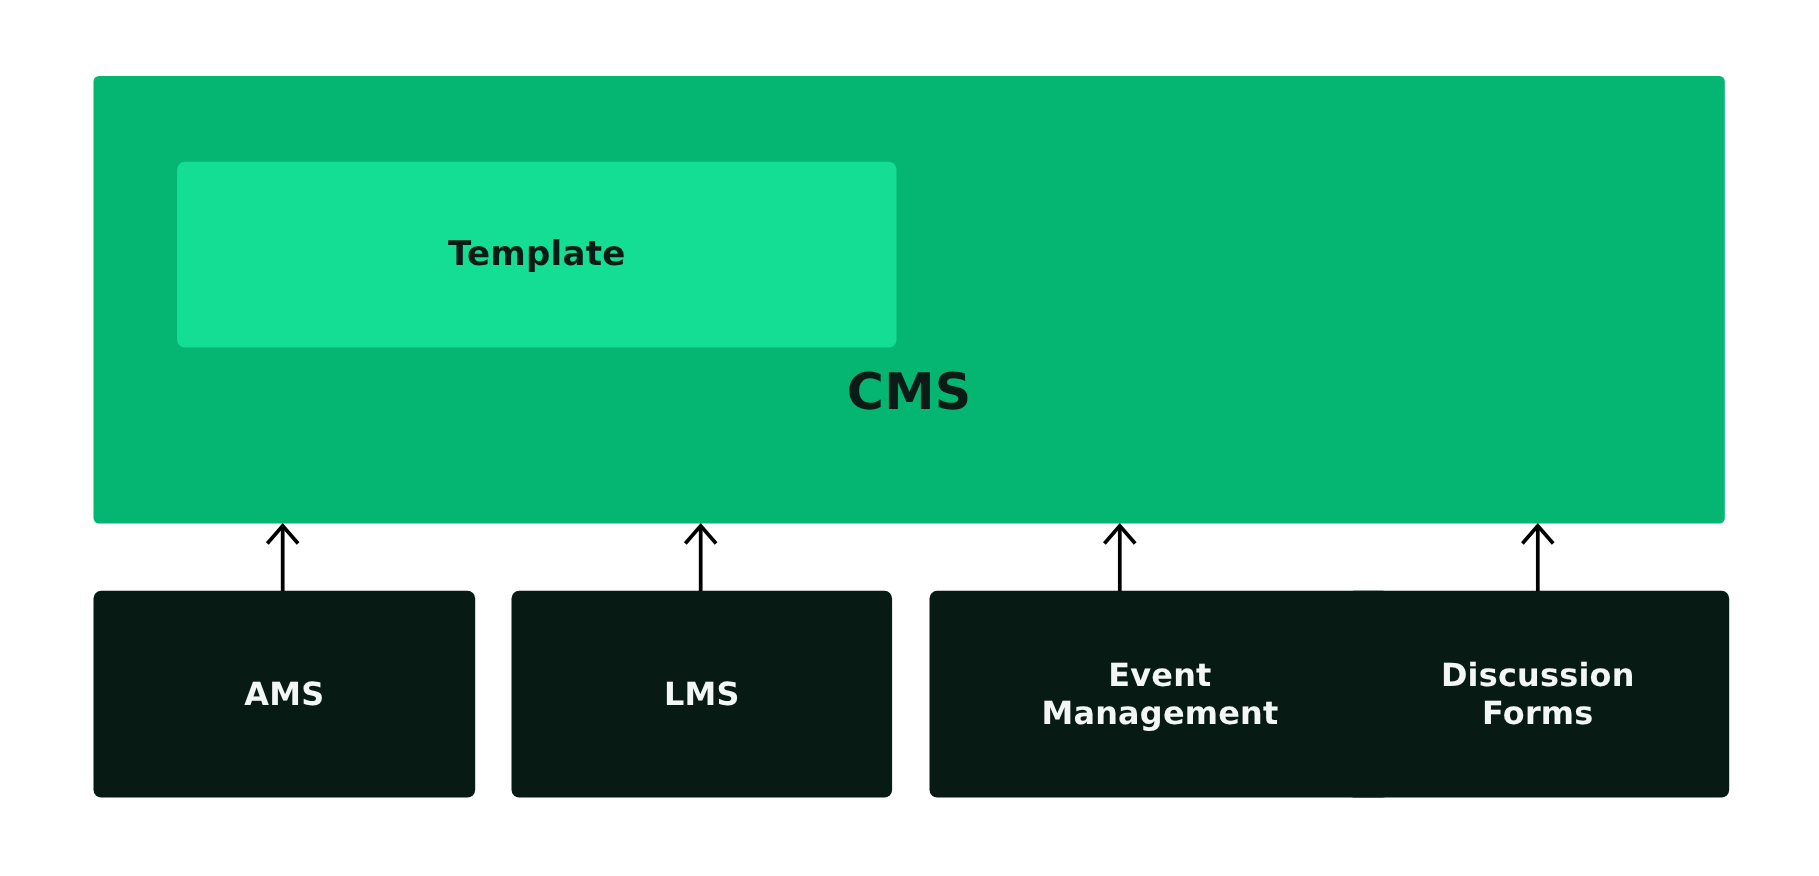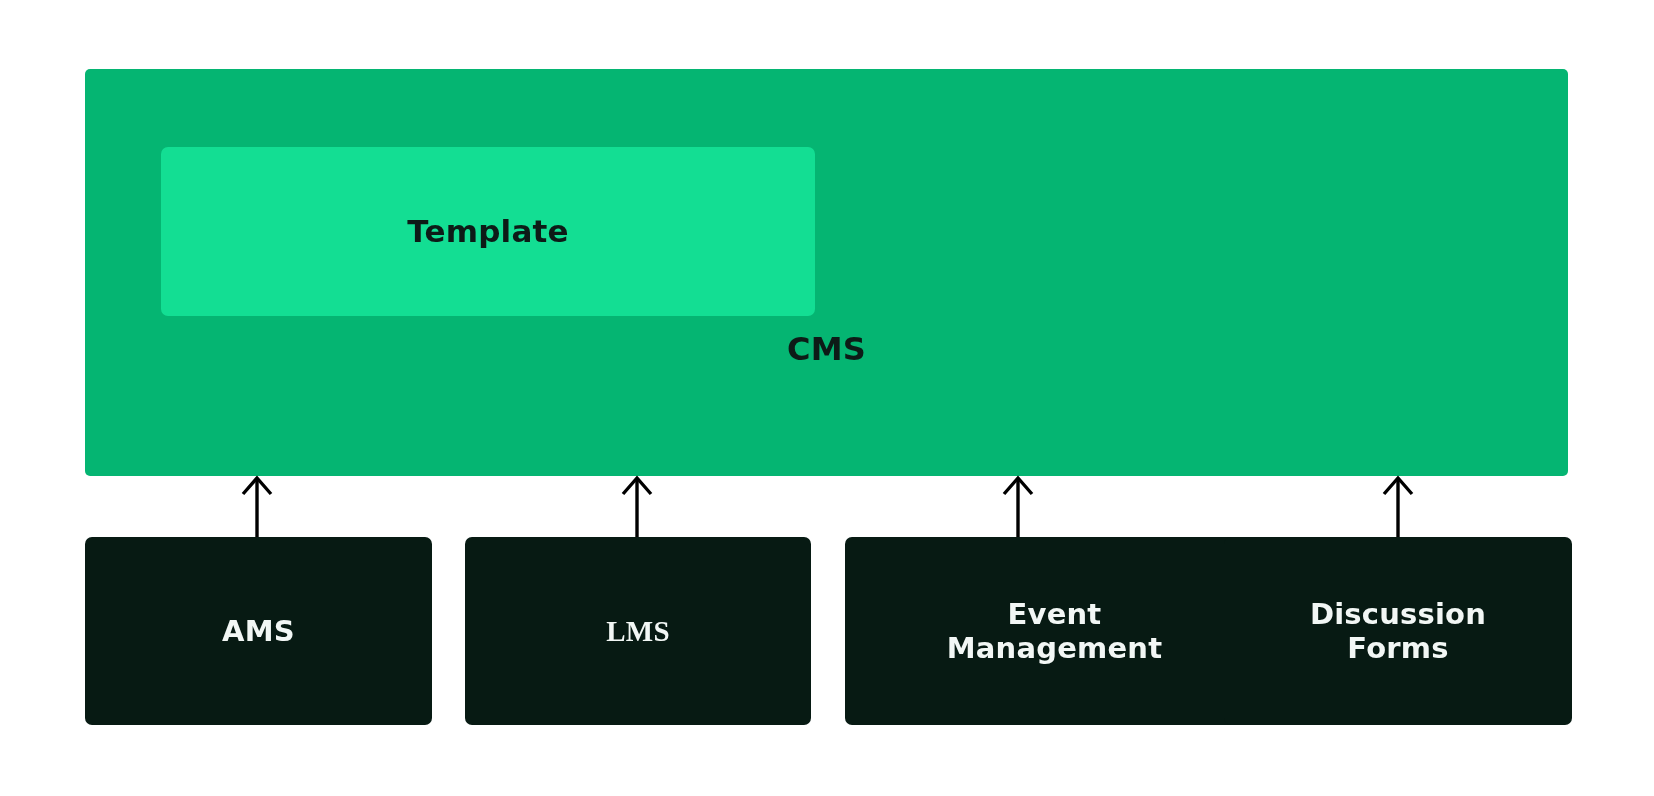--- a/index.html
+++ b/index.html
@@ -35,21 +35,21 @@
     border-radius: 5px;
     box-sizing: border-box;
   }
 
   .cms-label {
     position: absolute;
     left: 0;
     top: 264px;
     width: 1483px;
     text-align: center;
-    font-size: 32px;
+    font-size: 46px;
     font-weight: 700;
     color: #0d1b17;
     letter-spacing: 0.2px;
     line-height: 1;
   }
 
   
   .inner-box {
     position: absolute;
     top: 78px;
@@ -151,21 +151,21 @@
     <svg width="34" height="66" viewBox="0 0 34 66">
       <line x1="17" y1="66" x2="17" y2="6" stroke="#000000" stroke-width="3.4"></line>
       <polyline points="3,20 17,4 31,20" fill="none" stroke="#000000" stroke-width="3.4" stroke-linecap="butt" stroke-linejoin="miter"></polyline>
     </svg>
   </div>
 
   <div class="leaf-box" style="left:85px; width:347px;">
     <span class="leaf-label">AMS</span>
   </div>
 
-  <div class="leaf-box" style="left:465px; width:346px;font-family:Liberation Serif, serif;">
+  <div class="leaf-box" style="left:465px; width:346px;">
     <span class="leaf-label">LMS</span>
   </div>
 
   <div class="leaf-box" style="left:845px; width:419px;">
     <span class="leaf-label">Event
 Management</span>
   </div>
 
   <div class="leaf-box" style="left:1224px; width:348px;">
     <span class="leaf-label">Discussion

